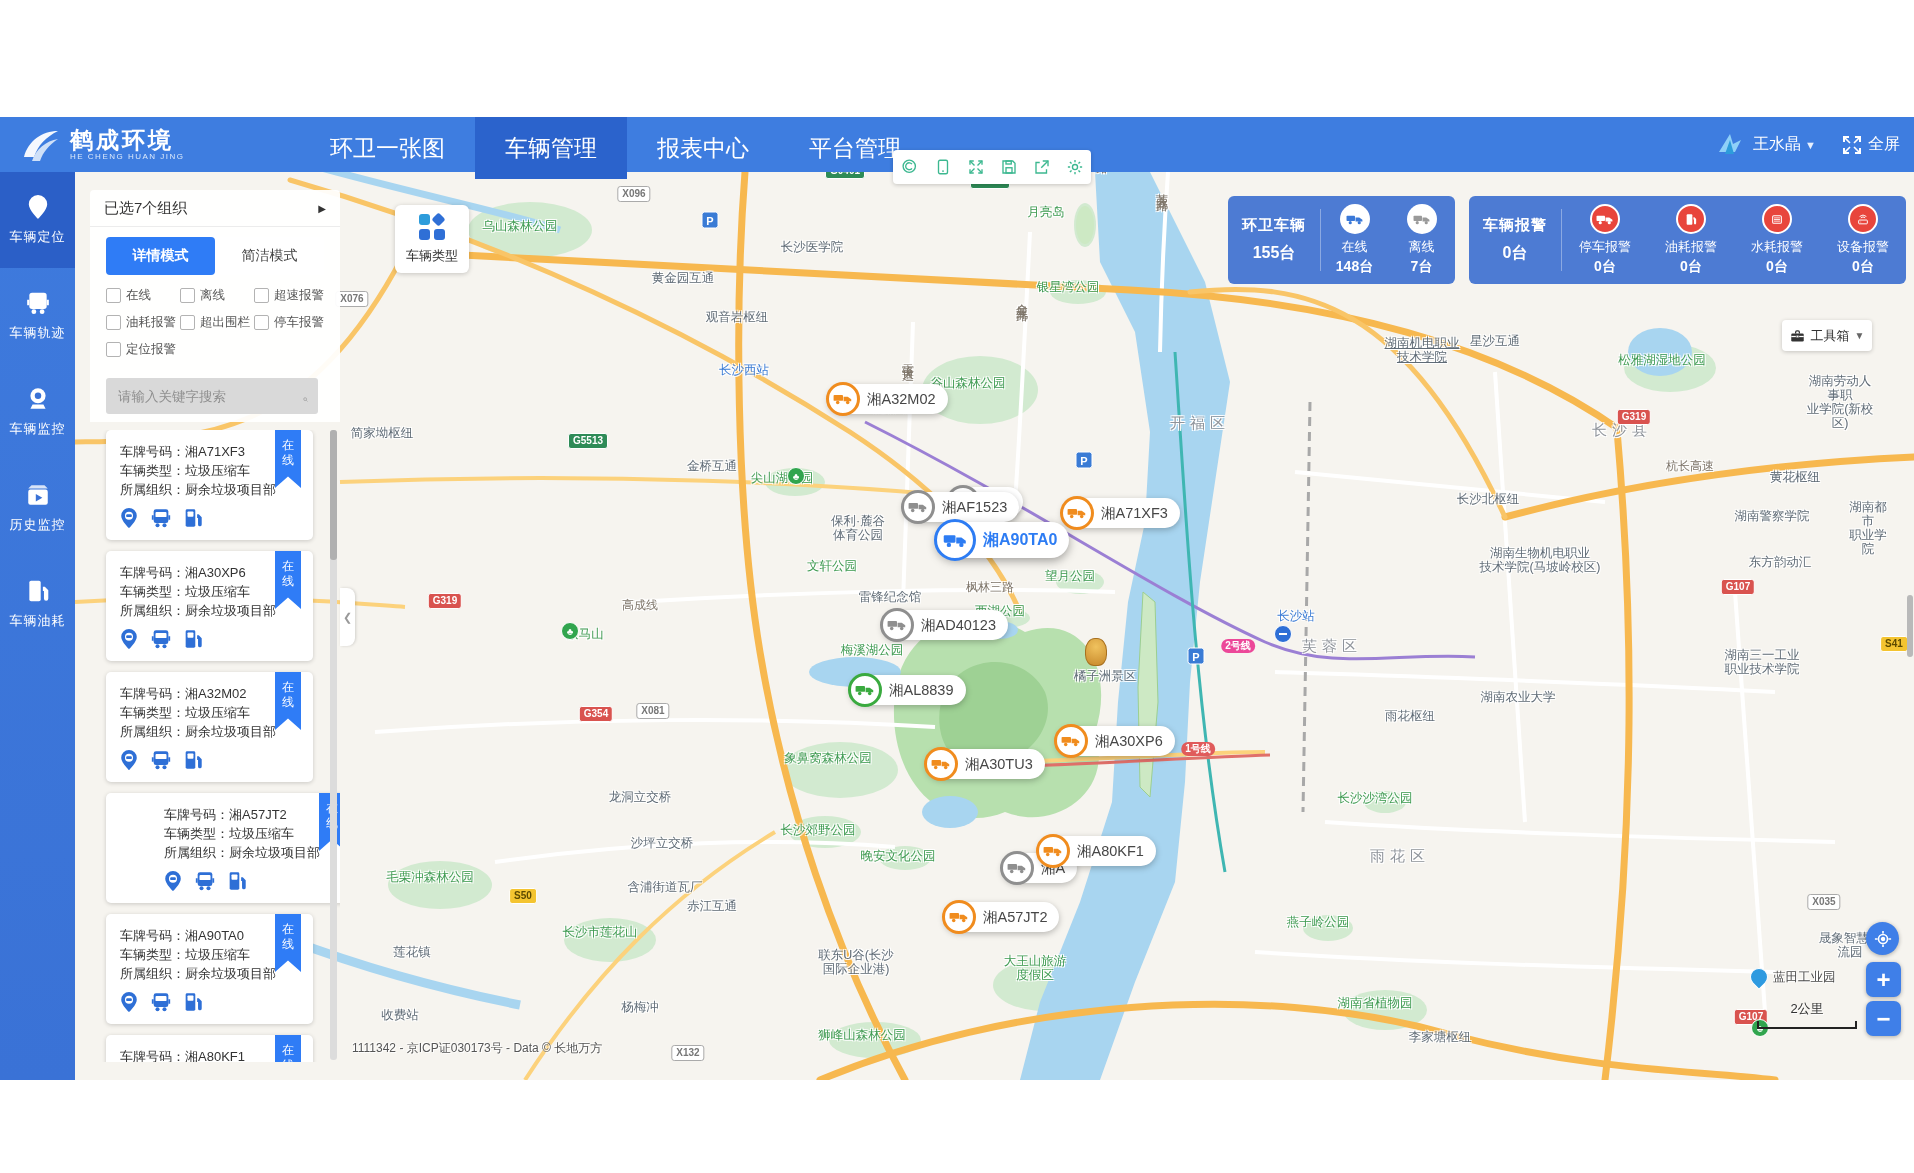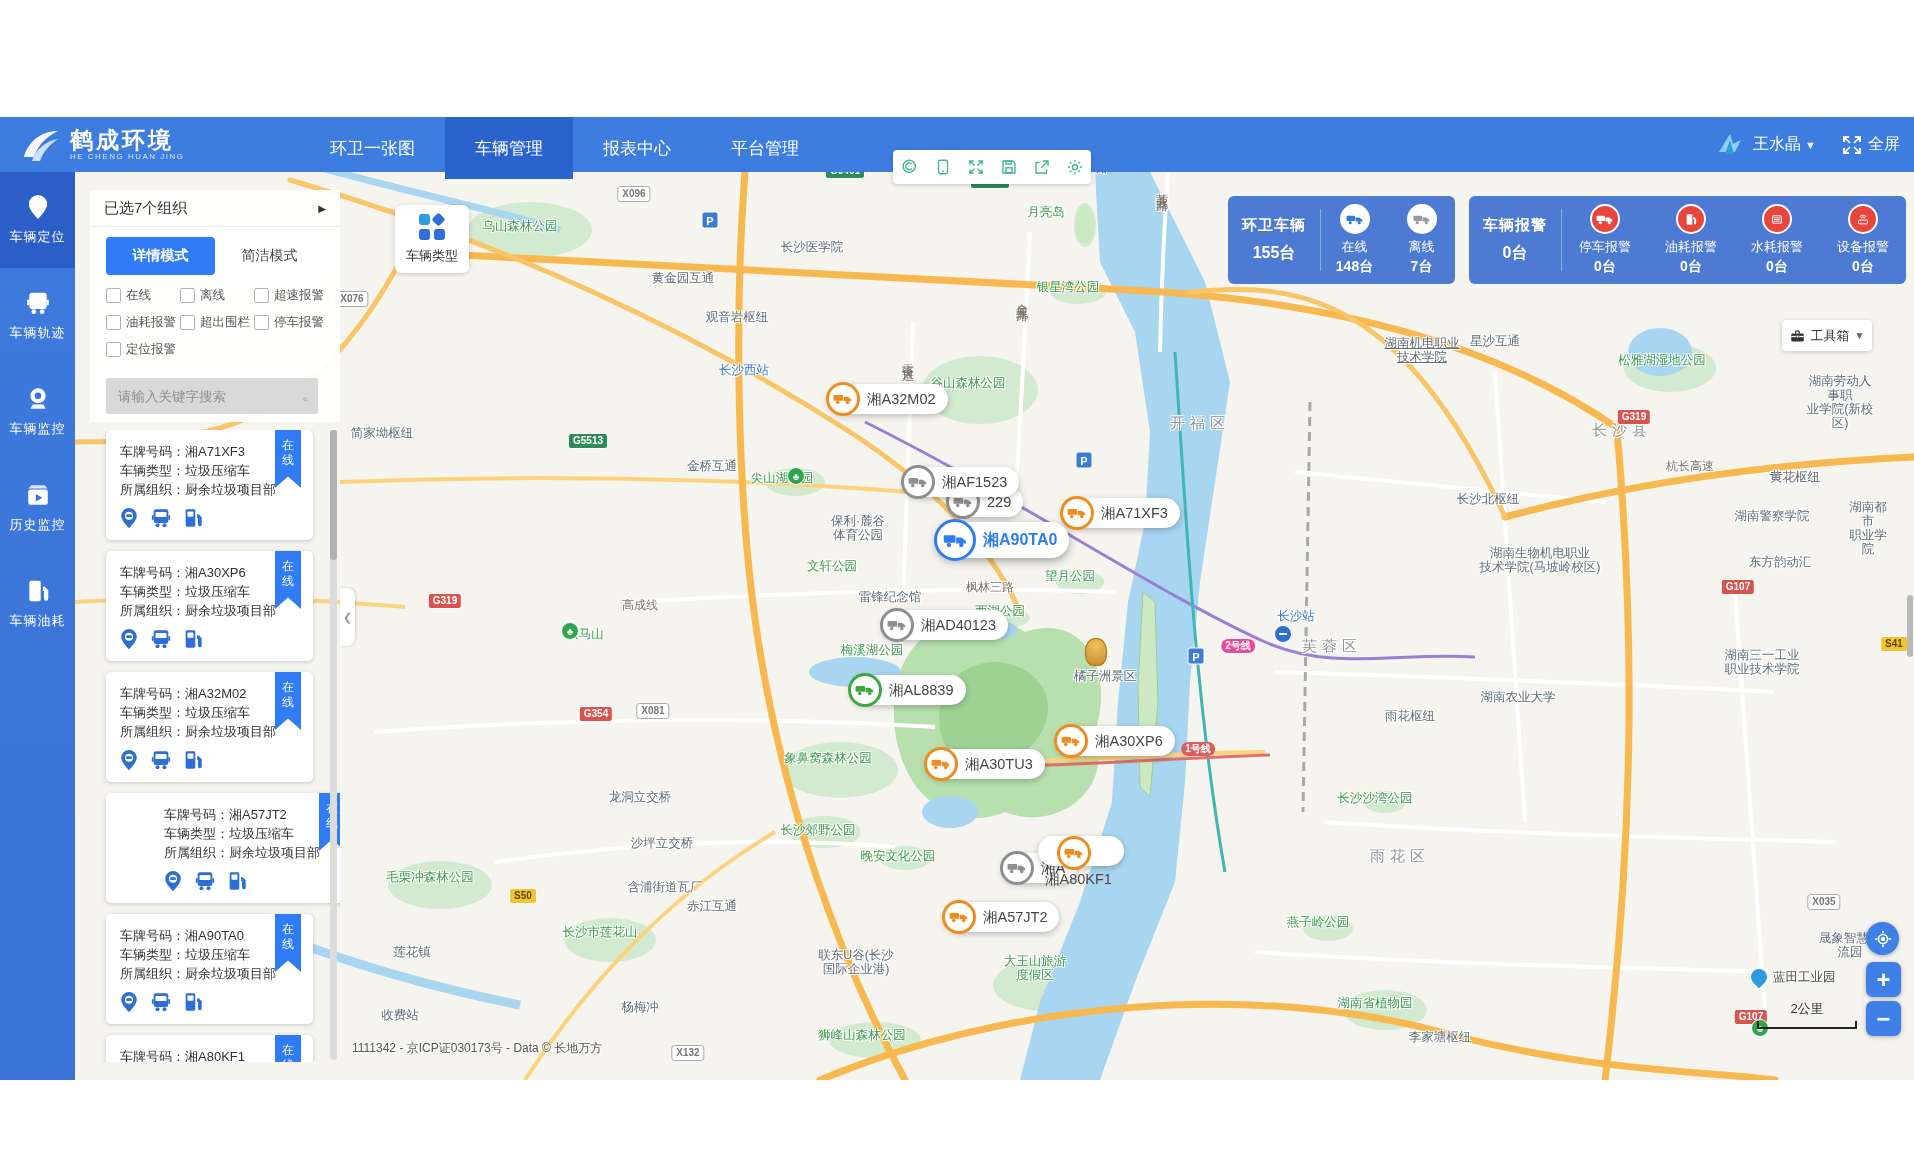--- a/index.html
+++ b/index.html
@@ -5,21 +5,21 @@
   html,body{margin:0;padding:0;background:#fff;}
   #app{position:relative;width:1914px;height:1173px;background:#fff;overflow:hidden;
        font-family:"Liberation Sans","DejaVu Sans",sans-serif;-webkit-font-smoothing:antialiased;}
   
   #navbar{position:absolute;left:0;top:117px;width:1914px;height:55px;background:#3e7de0;z-index:30;display:flex;align-items:center;}
   #logo{display:flex;align-items:center;margin-left:18px;width:270px;}
   #logo .mark{width:44px;height:44px;margin-right:8px;}
   #logo .t1{color:#fff;font-size:23px;font-weight:bold;letter-spacing:3px;line-height:24px;}
   #logo .t2{color:#dce9fb;font-size:8px;letter-spacing:1.5px;}
   #nav{display:flex;height:55px;margin-left:12px;}
-  .nav-item{height:62px;display:flex;align-items:center;padding:0 30px;color:#fff;font-size:17px;cursor:pointer;}
+  .nav-item{height:62px;display:flex;align-items:center;padding:0 30px;color:#fff;font-size:23px;cursor:pointer;}
   .nav-item.active{background:#2b63cc;}
   #nav-right{position:absolute;right:14px;top:117px;height:55px;display:flex;align-items:center;z-index:31;color:#fff;}
   #avatar{width:30px;height:30px;margin-right:8px;}
   #user-name{font-size:16px;margin-right:4px;}
   .chev{font-size:11px;color:#e8f0fd;margin-right:26px;}
   #fs-icon{width:20px;height:20px;margin-right:6px;}
   #fs-label{font-size:16px;}
   
   #sidebar{position:absolute;left:0;top:172px;width:75px;height:908px;background:linear-gradient(180deg,#3e7add,#3a72d6);z-index:25;}
   .side-item{width:75px;height:96px;display:flex;flex-direction:column;align-items:center;justify-content:center;color:#fff;cursor:pointer;}
@@ -345,21 +345,21 @@
         <span class="circ">
           <svg viewBox="0 0 34 22" fill="currentColor">
             <rect x="1" y="4" width="16" height="10" rx="1.5"></rect>
             <path d="M18 7h7l6 4.5V15h-13z"></path>
             <circle cx="8" cy="17" r="3"></circle>
             <circle cx="25" cy="17" r="3"></circle>
           </svg>
         </span>
         <span class="plate">229</span>
       </div>
-      <div class="marker m-gray" style="left: 903px; top: 467px; z-index: 4;">
+      <div class="marker m-gray" style="left: 903px; top: 492px; z-index: 4;">
         <span class="circ">
           <svg viewBox="0 0 34 22" fill="currentColor">
             <rect x="1" y="4" width="16" height="10" rx="1.5"></rect>
             <path d="M18 7h7l6 4.5V15h-13z"></path>
             <circle cx="8" cy="17" r="3"></circle>
             <circle cx="25" cy="17" r="3"></circle>
           </svg>
         </span>
         <span class="plate">湘AF1523</span>
       </div>
@@ -444,21 +444,21 @@
         <span class="circ">
           <svg viewBox="0 0 34 22" fill="currentColor">
             <rect x="1" y="4" width="16" height="10" rx="1.5"></rect>
             <path d="M18 7h7l6 4.5V15h-13z"></path>
             <circle cx="8" cy="17" r="3"></circle>
             <circle cx="25" cy="17" r="3"></circle>
           </svg>
         </span>
         <span class="plate">湘A</span>
       </div>
-      <div class="marker m-orange" style="left: 1038px; top: 836px; z-index: 4; flex-direction: column;">
+      <div class="marker m-orange" style="left: 1038px; top: 836px; z-index: 4;">
         <span class="circ">
           <svg viewBox="0 0 34 22" fill="currentColor">
             <rect x="1" y="4" width="16" height="10" rx="1.5"></rect>
             <path d="M18 7h7l6 4.5V15h-13z"></path>
             <circle cx="8" cy="17" r="3"></circle>
             <circle cx="25" cy="17" r="3"></circle>
           </svg>
         </span>
         <span class="plate">湘A80KF1</span>
       </div>

